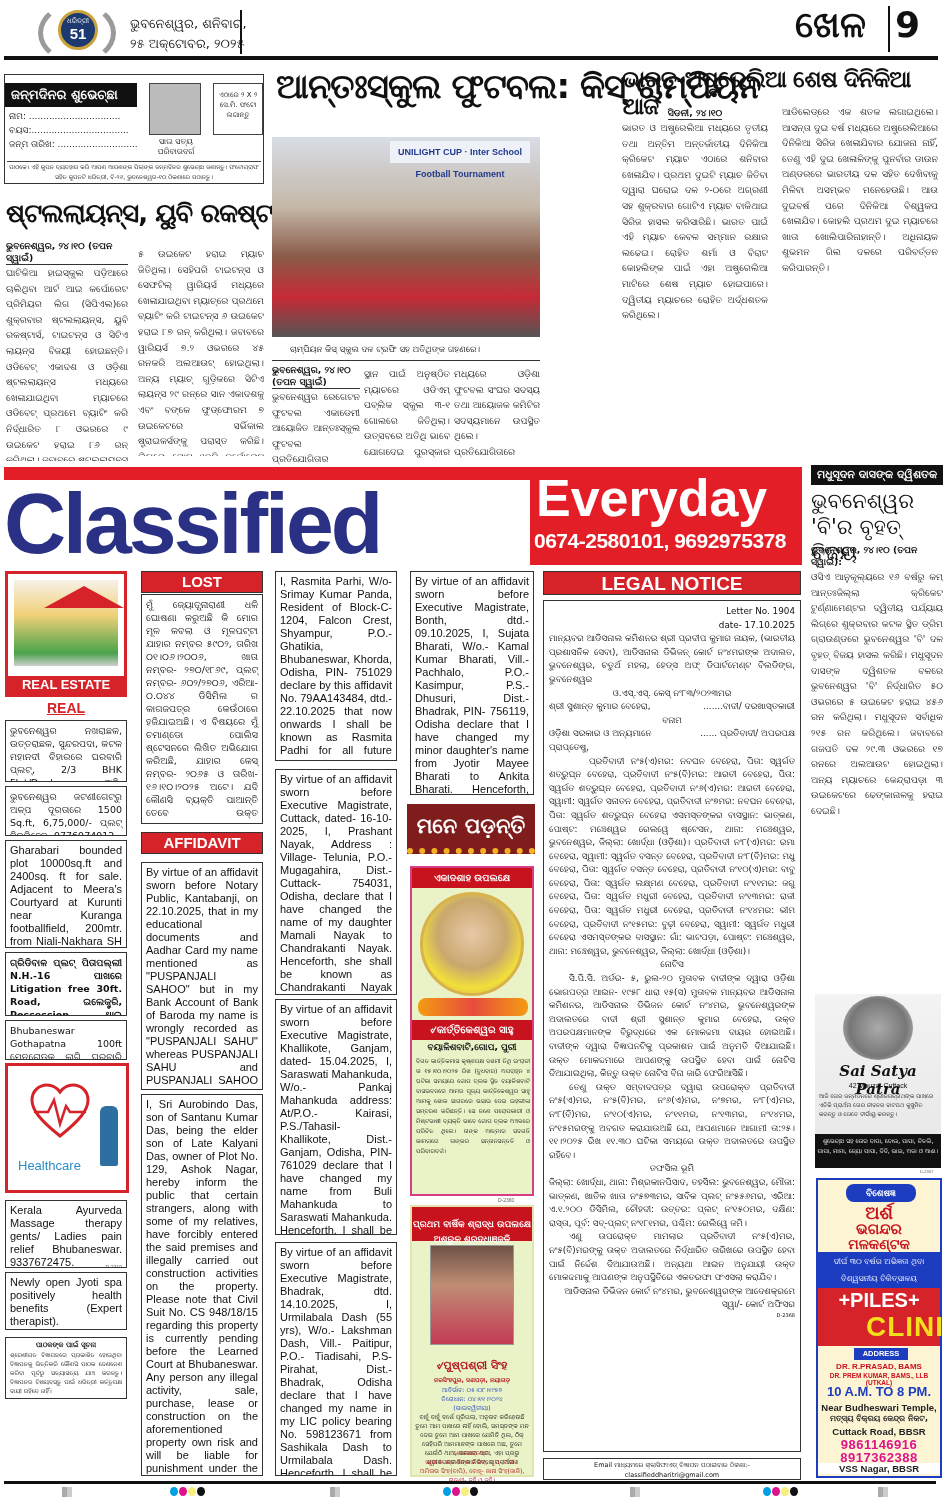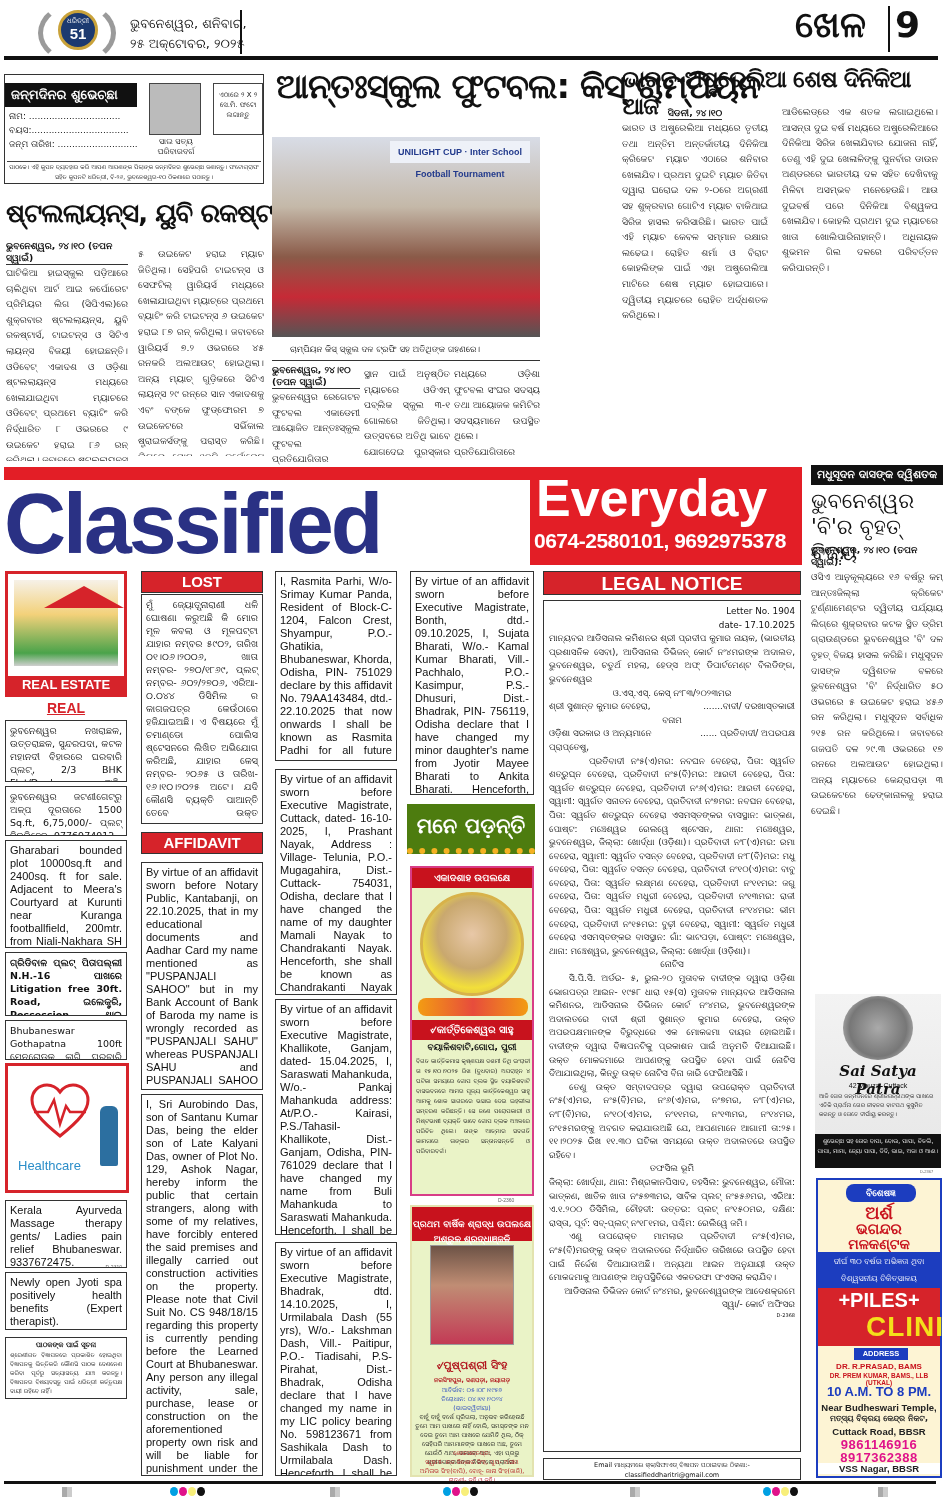--- a/index.html
+++ b/index.html
@@ -64,21 +64,21 @@
 
   .hc-box { left: 5px; top: 1063px; width: 124px; height: 130px; border: 3px solid #d6232a; background:#fff; }
   .hc-heart { position:absolute; left:22px; top:16px; width:60px; height:60px; }
   .hc-label { position:absolute; left:10px; top:92px; color:#2c8ec9; font-size:13px; }
   .ln-head { left: 543px; top: 571px; width: 258px; height: 24px; }
   .legal-box { left: 543px; top: 600px; width: 258px; height: 852px; border: 1px solid #333; padding: 4px 5px; }
   .legal-box p { font-family:"DejaVu Sans",sans-serif; font-size:8.8px; line-height:13.6px; text-align:justify; }
   .email-box { left: 543px; top: 1458px; width: 258px; height: 22px; border:1px solid #333; font-size:6.5px; text-align:center; line-height:10px; font-family:"DejaVu Sans",sans-serif; padding-top:1px; }
 
   
-  .mane { left: 407px; top: 804px; width: 128px; height: 50px; background: #4d7c0f; color:#fff; font-size:21px; font-weight:bold; font-family:"DejaVu Sans",sans-serif; text-align:center; line-height:44px; border-bottom:6px dotted #f4b123; }
+  .mane { left: 407px; top: 804px; width: 128px; height: 50px; background: #7f1d1d; color:#fff; font-size:21px; font-weight:bold; font-family:"DejaVu Sans",sans-serif; text-align:center; line-height:44px; border-bottom:6px dotted #f4b123; }
   .ekad { left: 410px; top: 866px; width: 124px; height: 330px; border: 2px solid #d83d87; background:#eaf3c7; }
   .ekad-head { position:absolute; left:0; top:0; width:100%; height:20px; background:#c8121d; color:#fff; font-size:9.5px; font-weight:bold; text-align:center; line-height:20px; font-family:"DejaVu Sans",sans-serif; }
   .ekad-photo { position:absolute; left:8px; top:24px; width:104px; height:104px; border-radius:50%; background: radial-gradient(circle at 50% 40%, #e8c8a8 0%, #c9a86e 45%, #f2df3a 70%, #caa15a 100%); border:3px solid #d8b24a; }
   .ekad-name { position:absolute; left:0; top:152px; width:100%; height:20px; background:#c8121d; color:#fff; font-size:10px; font-weight:bold; text-align:center; line-height:20px; font-family:"DejaVu Sans",sans-serif; }
   .ekad-place { position:absolute; left:0; top:174px; width:100%; text-align:center; font-size:9px; font-weight:bold; font-family:"DejaVu Sans",sans-serif; }
   .ekad-text { position:absolute; left:4px; top:188px; width:114px; font-size:6px; line-height:10px; font-family:"DejaVu Sans",sans-serif; text-align:justify; }
 
   .shr { left: 410px; top: 1205px; width: 124px; height: 272px; background:#eaf3c7; border: 2px solid #e3e3b0; }
   .shr-head { position:absolute; left:0; top:0; width:100%; height:34px; background:#c8121d; color:#fff; font-size:9px; font-weight:bold; text-align:center; line-height:15px; padding-top:10px; font-family:"DejaVu Sans",sans-serif; }
   .shr-photo { position:absolute; left:18px; top:38px; width:84px; height:100px; background: linear-gradient(180deg,#6d5346 0%, #c08d74 40%, #c33a55 100%); border:1px solid #999; }

